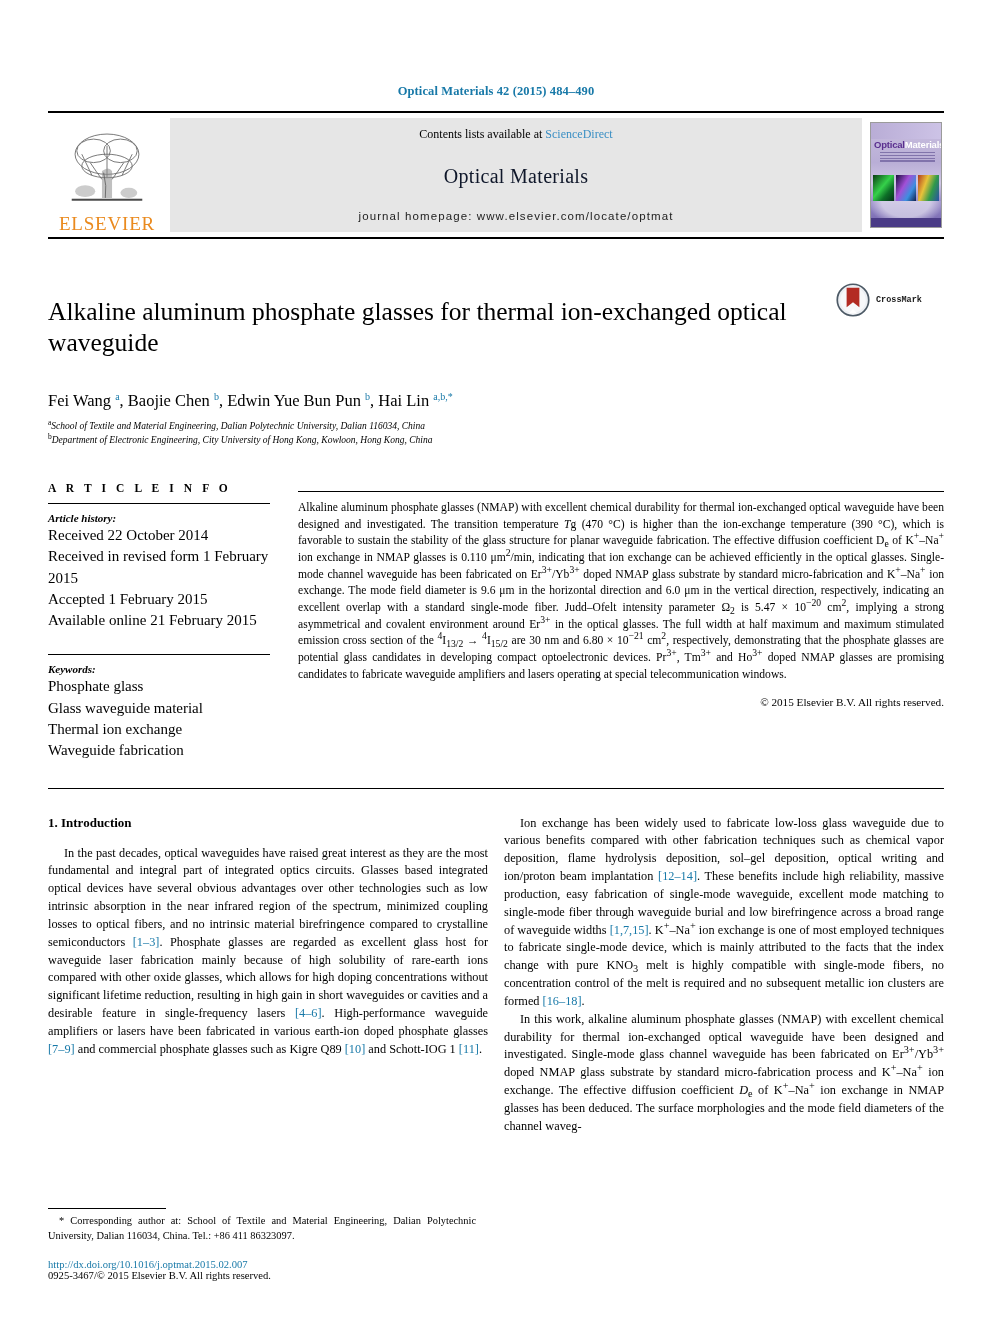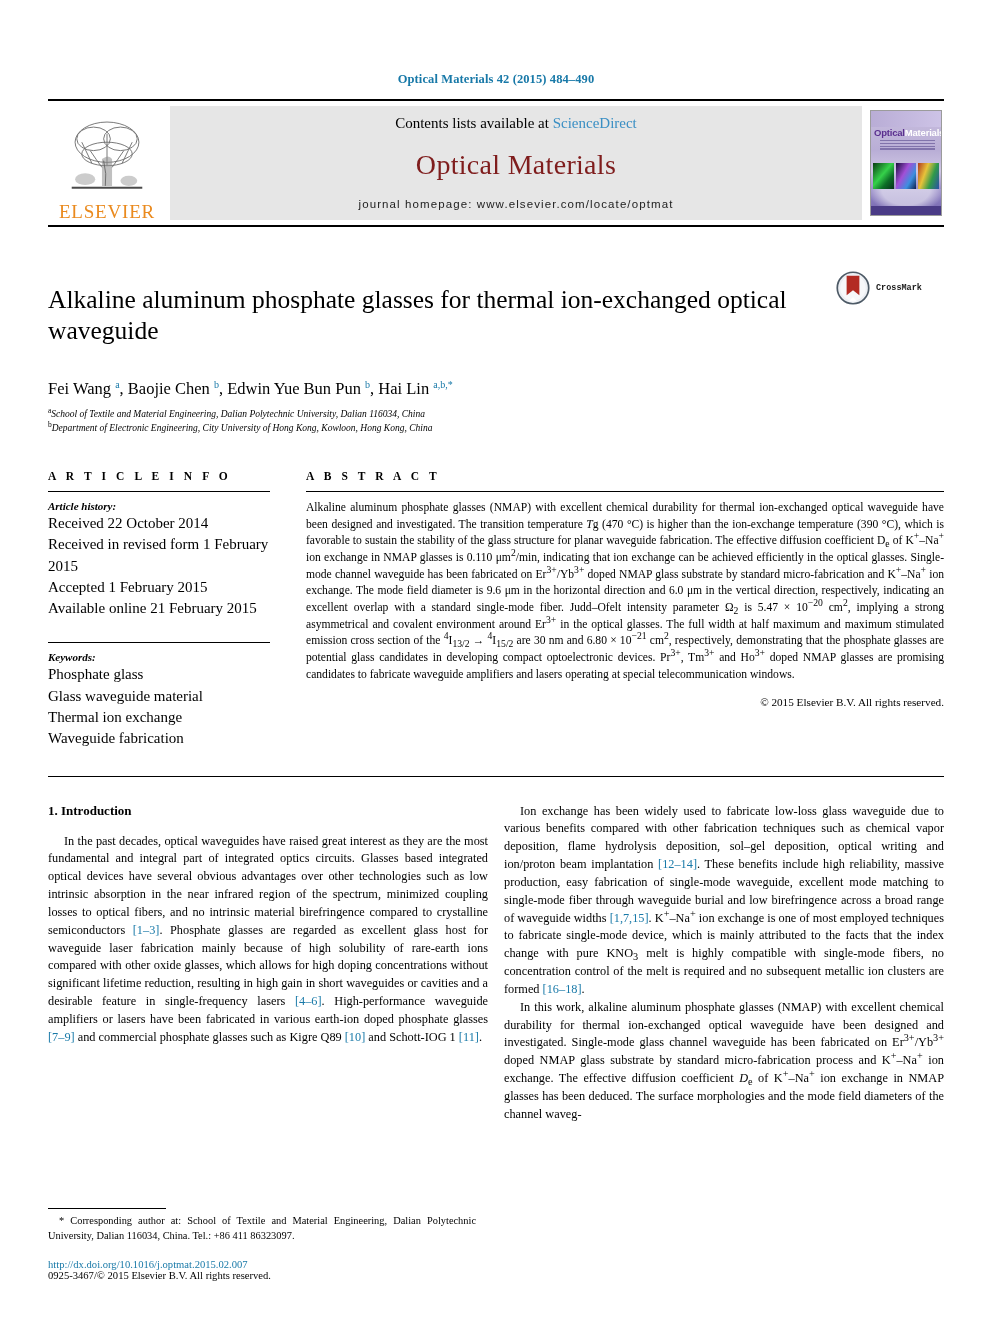--- a/index.html
+++ b/index.html
@@ -13,21 +13,21 @@
     font-family: "Liberation Serif", "DejaVu Serif", serif;
     color: #000000;
     position: relative;
     overflow: hidden;
   }
   .page {
     position: relative;
     width: 992px;
     height: 1323px;
     box-sizing: border-box;
-    padding: 4px 48px;
+    padding: 16px 48px;
   }
 
   
   .running-head {
     text-align: center;
     font-family: "Liberation Serif", serif;
     font-weight: bold;
     font-size: 12.5px;
     color: #1879a8;
     padding-top: 68px;
@@ -72,31 +72,31 @@
     margin: 5px 6px 5px 4px;
     display: flex;
     flex-direction: column;
     align-items: center;
     justify-content: space-between;
     padding: 9px 0 10px 0;
     box-sizing: border-box;
   }
   .contents-line {
     font-family: "Liberation Serif", serif;
-    font-size: 15px;
+    font-size: 12px;
     color: #000;
   }
   .contents-line .sd {
     color: #3a8fc4;
   }
   .journal-name {
     font-family: "Liberation Serif", serif;
-    font-size: 28px;
+    font-size: 20px;
     letter-spacing: 0.3px;
-    color: #7f1d1d;
+    color: #0f172a;
   }
   .homepage-line {
     font-family: "Liberation Sans", sans-serif;
     font-size: 11.5px;
     letter-spacing: 1.1px;
     color: #222;
   }
   .cover-block {
     flex: 0 0 76px;
     width: 76px;
@@ -202,21 +202,21 @@
     font-size: 9.5px;
     line-height: 1.45;
     color: #000;
   }
   .affil sup { font-style: normal; font-size: 7.5px; }
 
   
   .info-abstract {
     margin-top: 34px;
     display: flex;
-    gap: 8px;
+    gap: 0;
   }
   .col-info { flex: 0 0 250px; width: 250px; padding-right: 28px; box-sizing: border-box;}
   .col-abs  { flex: 1 1 auto; }
   .sec-head {
     font-family: "Liberation Serif", serif;
     font-weight: bold;
     font-size: 11.5px;
     letter-spacing: 3.6px;
   }
   .rule {
@@ -406,21 +406,20 @@
       <div class="info-gap"></div>
       <div class="rule"></div>
       <div class="info-title">Keywords:</div>
       <div class="info-line">Phosphate glass</div>
       <div class="info-line">Glass waveguide material</div>
       <div class="info-line">Thermal ion exchange</div>
       <div class="info-line">Waveguide fabrication</div>
     </div>
 
     <div class="col-abs">
-      <div class="sec-head">A B S T R A C T</div>
       <div class="rule"></div>
       <div class="abstract-text">Alkaline aluminum phosphate glasses (NMAP) with excellent chemical durability for thermal ion-exchanged optical waveguide have been designed and investigated. The transition temperature <i>T</i>g (470&nbsp;°C) is higher than the ion-exchange temperature (390&nbsp;°C), which is favorable to sustain the stability of the glass structure for planar waveguide fabrication. The effective diffusion coefficient D<sub>e</sub> of K<sup>+</sup>–Na<sup>+</sup> ion exchange in NMAP glasses is 0.110 μm<sup>2</sup>/min, indicating that ion exchange can be achieved efficiently in the optical glasses. Single-mode channel waveguide has been fabricated on Er<sup>3+</sup>/Yb<sup>3+</sup> doped NMAP glass substrate by standard micro-fabrication and K<sup>+</sup>–Na<sup>+</sup> ion exchange. The mode field diameter is 9.6 μm in the horizontal direction and 6.0 μm in the vertical direction, respectively, indicating an excellent overlap with a standard single-mode fiber. Judd–Ofelt intensity parameter Ω<sub>2</sub> is 5.47 × 10<sup>−20</sup> cm<sup>2</sup>, implying a strong asymmetrical and covalent environment around Er<sup>3+</sup> in the optical glasses. The full width at half maximum and maximum stimulated emission cross section of the <sup>4</sup>I<sub>13/2</sub> → <sup>4</sup>I<sub>15/2</sub> are 30 nm and 6.80 × 10<sup>−21</sup> cm<sup>2</sup>, respectively, demonstrating that the phosphate glasses are potential glass candidates in developing compact optoelectronic devices. Pr<sup>3+</sup>, Tm<sup>3+</sup> and Ho<sup>3+</sup> doped NMAP glasses are promising candidates to fabricate waveguide amplifiers and lasers operating at special telecommunication windows.</div>
       <div class="copyright">© 2015 Elsevier B.V. All rights reserved.</div>
     </div>
   </div>
 
   <div class="body-rule"></div>
 
   <div class="columns">
     <div class="col">

